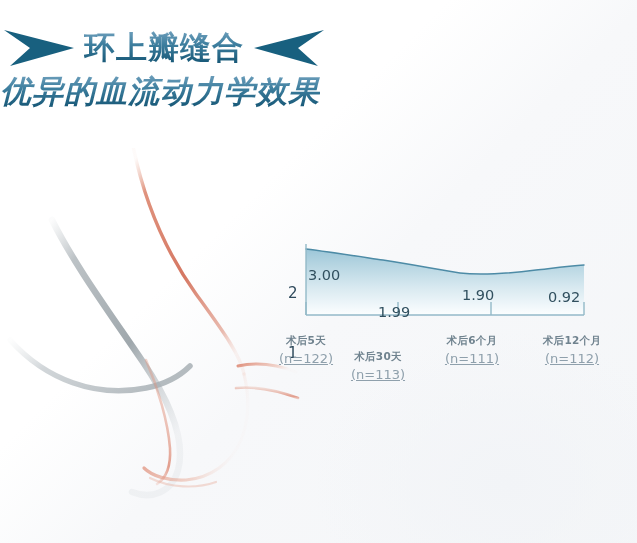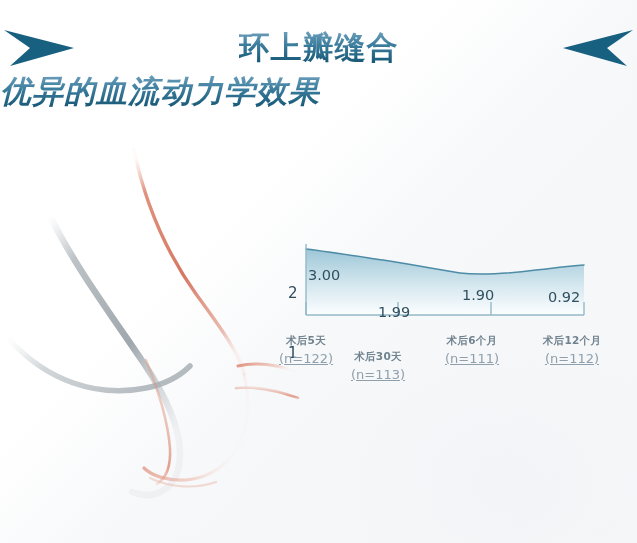--- a/index.html
+++ b/index.html
@@ -55,22 +55,22 @@
     left: 0;
     top: 24px;
     width: 637px;
     height: 110px;
     text-align: center;
   }
   .hl-row {
     position: relative;
     display: flex;
     align-items: center;
-    justify-content: space-between;
-    gap: 14px;
+    justify-content: flex-start;
+    gap: 6px;
     height: 48px;
   }
   .hl-row-2 {
     height: 44px;
     margin-top: -2px;
   }
   .arrow-svg { display: block; }
 
   .hl-text {
     font-family: "DejaVu Sans", "Liberation Sans", sans-serif;

